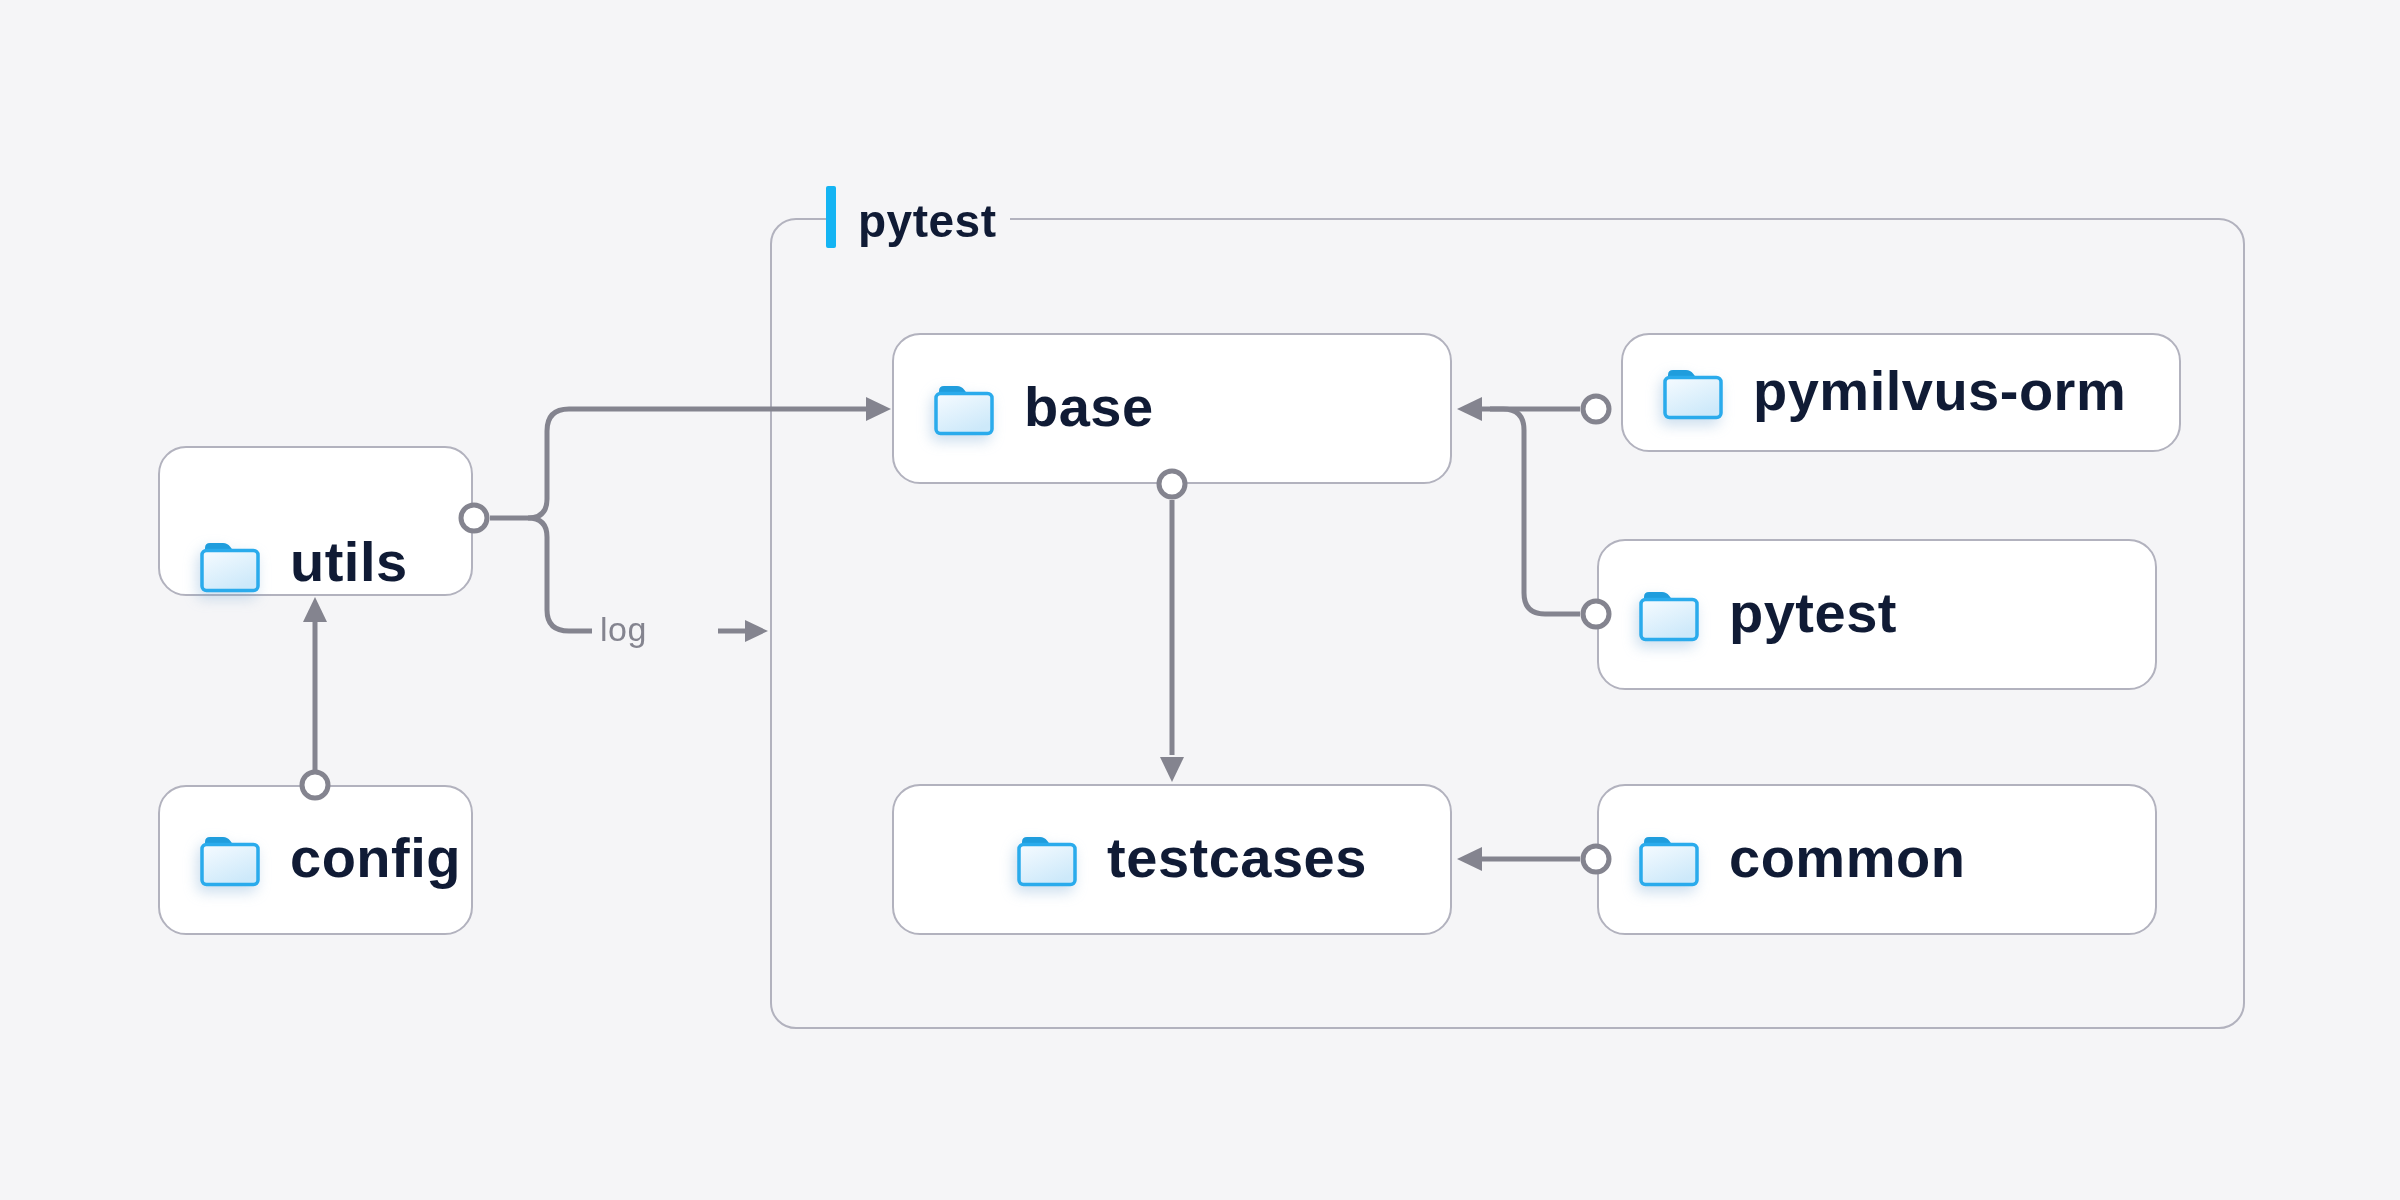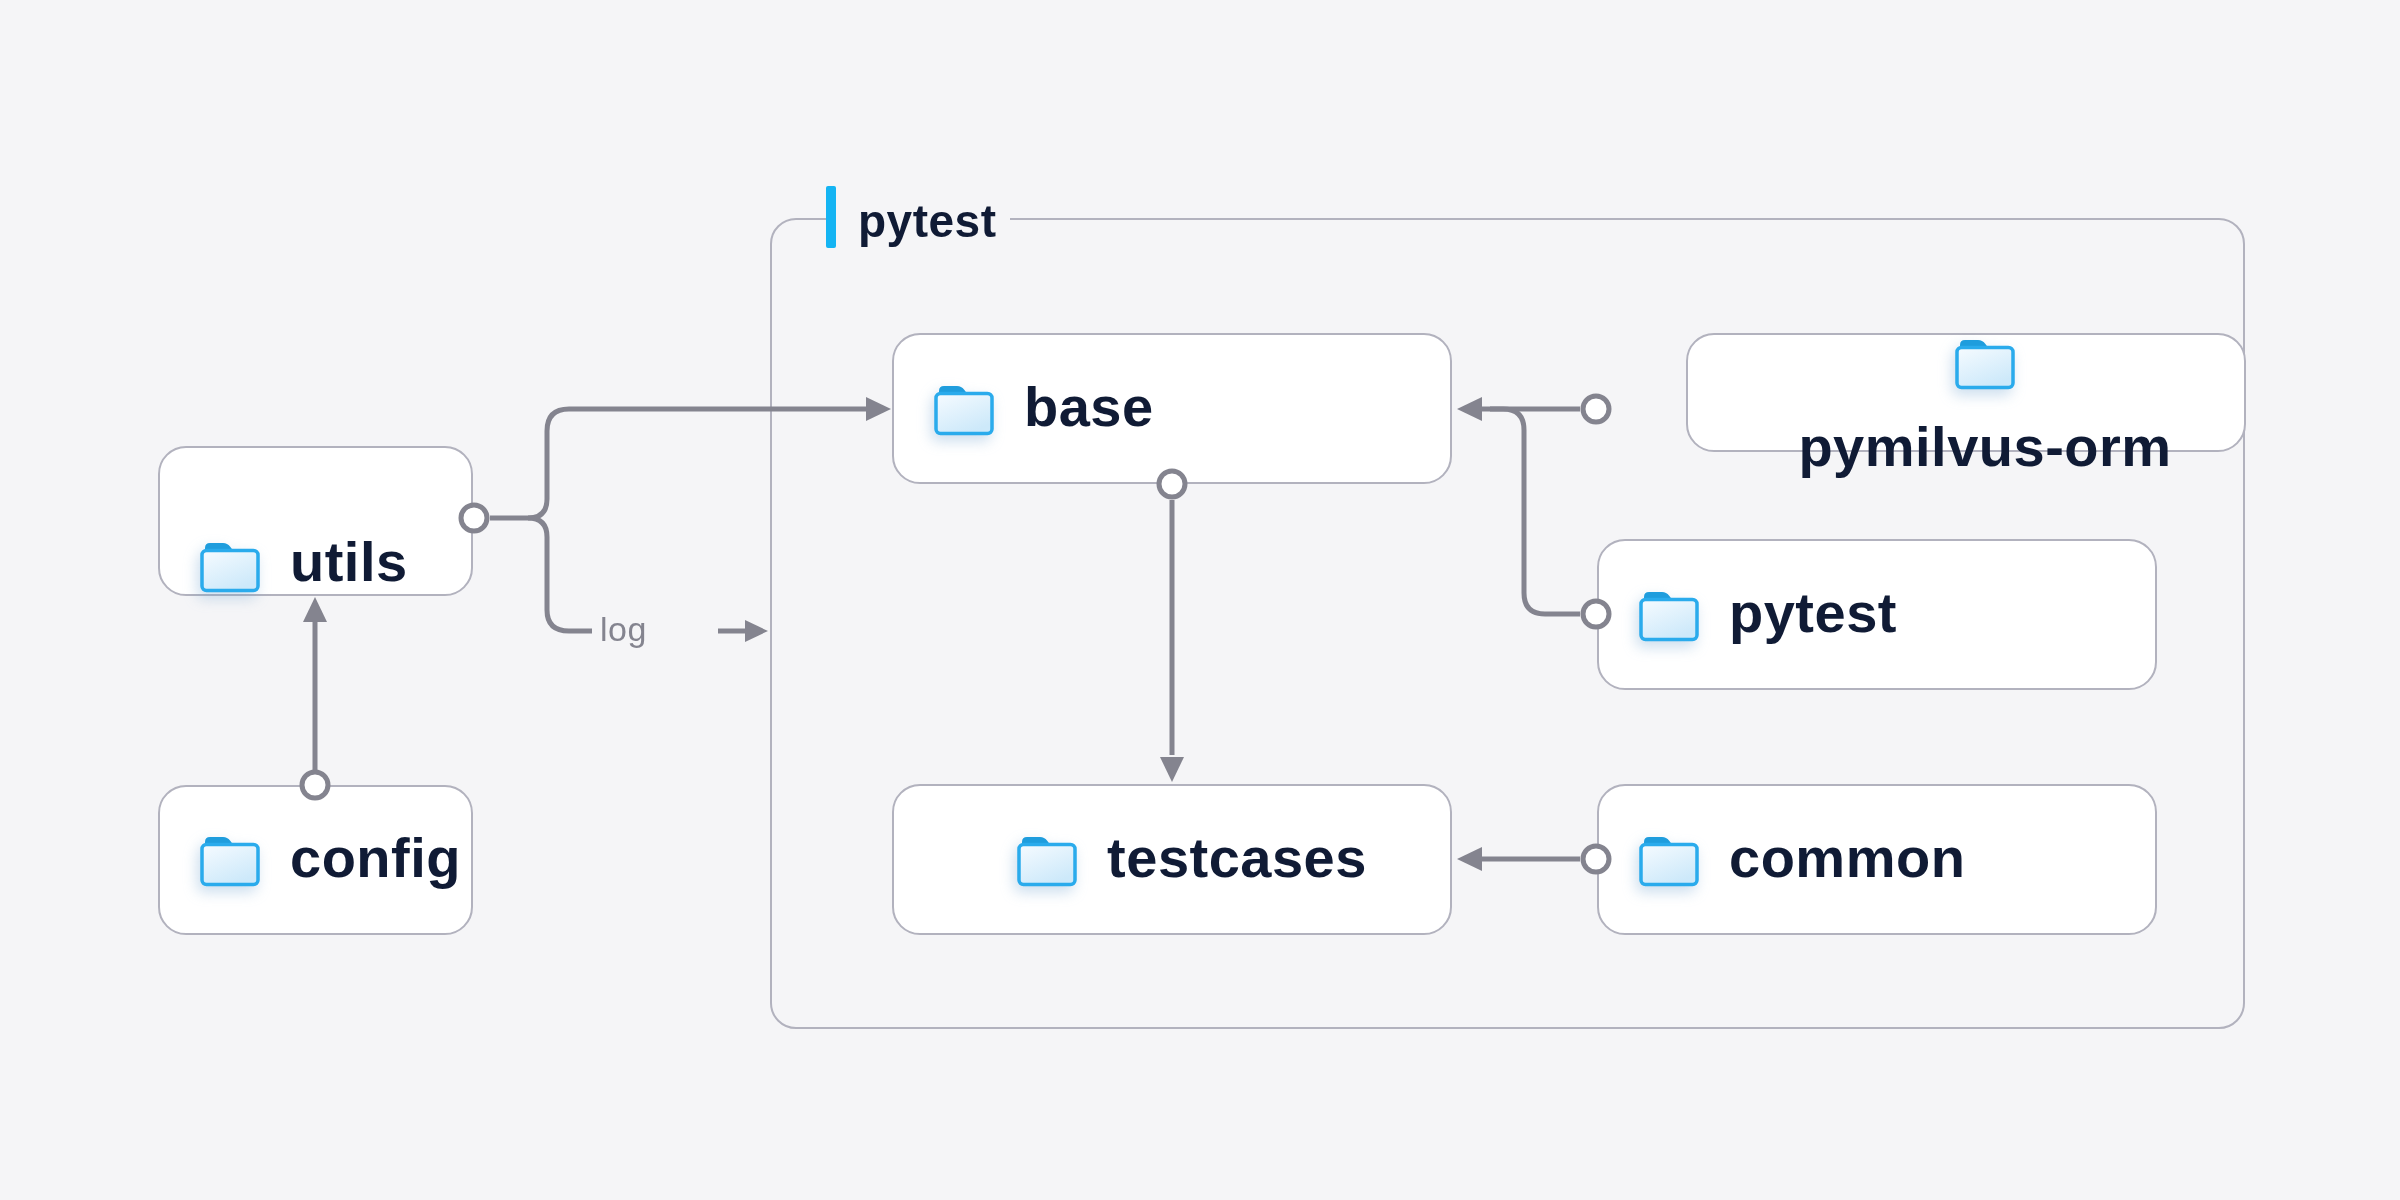--- a/index.html
+++ b/index.html
@@ -52,21 +52,21 @@
   }
   .folder{
     width:64px;height:56px;flex:0 0 auto;
     filter:drop-shadow(-3px 6px 7px rgba(110,160,205,.35));
   }
   .folder-tab{fill:var(--folder_tab);}
   .folder-body{fill:url(#foldfill);stroke:var(--folder_stroke);stroke-width:3.5px;}
   .n-utils    {left:158px; top:446px; width:315px;height:150px;align-items:flex-end;}
   .n-config   {left:158px; top:785px; width:315px;height:150px;}
   .n-base     {left:892px; top:333px; width:560px;height:151px;}
-  .n-pymilvus {left:1686px;top:333px; width:560px;height:119px;flex-direction:column;}
+  .n-pymilvus {left:1621px;top:333px; width:560px;height:119px;}
   .n-check    {left:1597px;top:539px; width:560px;height:151px;}
   .n-testcases{left:892px; top:784px; width:560px;height:151px;justify-content:center;}
   .n-common   {left:1597px;top:784px; width:560px;height:151px;}
   
   .connectors{
     position:absolute;left:0;top:0;width:2400px;height:1200px;z-index:3;
     pointer-events:none;
   }
   .connectors path{stroke:var(--line);stroke-width:5;fill:none;}
   .connectors .head{fill:var(--line);stroke:none;}

